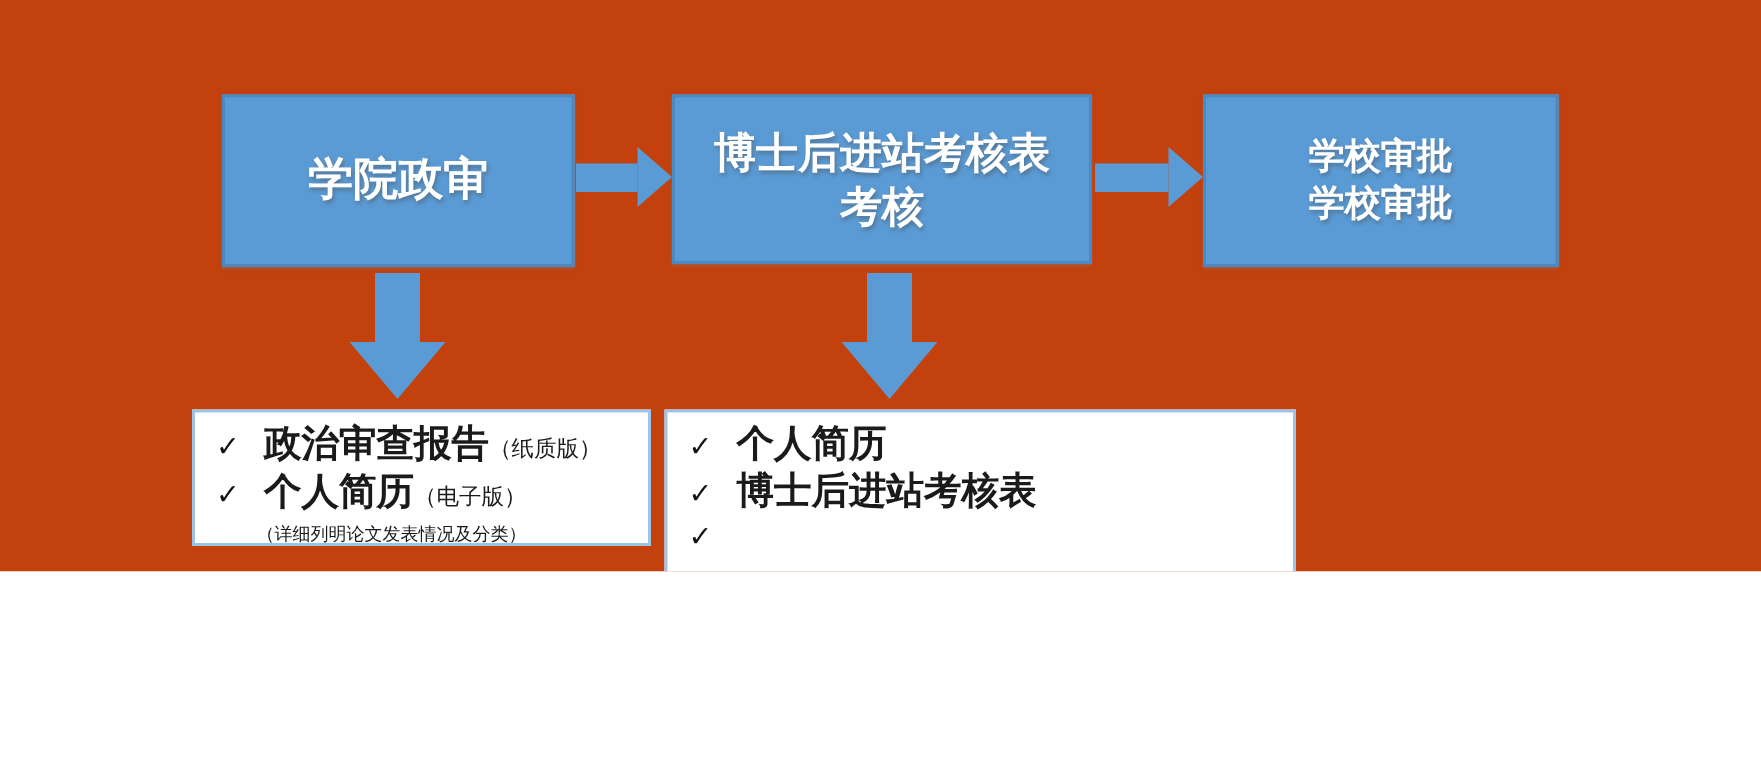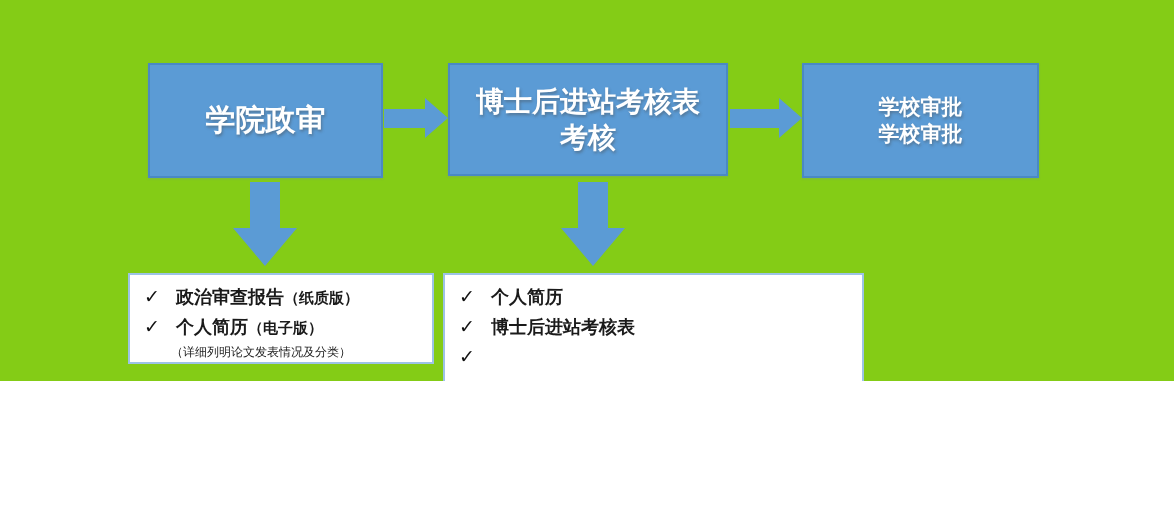--- a/index.html
+++ b/index.html
@@ -3,21 +3,21 @@
 <meta charset="utf-8">
 <style>
   * { margin: 0; padding: 0; box-sizing: border-box; }
   html, body { background: #ffffff; }
   body { font-family: "Liberation Sans", "DejaVu Sans", sans-serif; }
 
   .canvas {
     position: relative;
     width: 1174px;
     height: 381px;
-    background: #84cc16;
+    background: #c2410c;
     overflow: hidden;
   }
 
   
   .flow-box {
     position: absolute;
     background: #5B9BD5;
     border: 2px solid #4A89C4;
     box-shadow: 0 1px 2px rgba(120,140,160,0.35);
     display: flex;
@@ -25,21 +25,21 @@
     align-items: center;
     justify-content: center;
     color: #ffffff;
     font-weight: bold;
     text-align: center;
     text-shadow: 1px 2px 3px rgba(70,70,70,0.45);
   }
   .flow-box .line { display: block; line-height: 1.28; }
   #box1 { left: 148px; top: 63px;  width: 235px; height: 115px; font-size: 30px; }
   #box2 { left: 448px; top: 63px;  width: 280px; height: 113px; font-size: 28px; }
-  #box3 { left: 802px; top: 63px;  width: 237px; height: 115px; font-size: 21px; }
+  #box3 { left: 802px; top: 63px;  width: 237px; height: 115px; font-size: 24px; }
 
   
   .stem { position: absolute; background: #5B9BD5; }
   .head { position: absolute; width: 0; height: 0; }
 
   
   #h1-stem { left: 384px; top: 109px; width: 41px; height: 19px; }
   #h1-head { left: 425px; top: 98px;
              border-left: 23px solid #5B9BD5;
              border-top: 20px solid transparent;
@@ -75,22 +75,22 @@
   #detail-right { left: 443px; top: 273px; width: 421px; height: 122px; }
 
   .item { display: flex; align-items: baseline; line-height: 29px; white-space: nowrap; }
   .check {
     font-size: 19px;
     font-weight: bold;
     width: 32px;
     flex: 0 0 32px;
     color: #111111;
   }
-  .item .main   { font-size: 18px; font-weight: bold; }
-  .item .suffix { font-size: 15px; font-weight: bold; }
+  .item .main   { font-size: 25px; font-weight: bold; }
+  .item .suffix { font-size: 15px; font-weight: normal; }
   .note {
     font-size: 12px;
     font-weight: normal;
     line-height: 21px;
     padding-left: 27px;
     white-space: nowrap;
   }
   .note.url {
     font-family: "DejaVu Sans Mono", "Liberation Mono", monospace;
     font-size: 14px;

